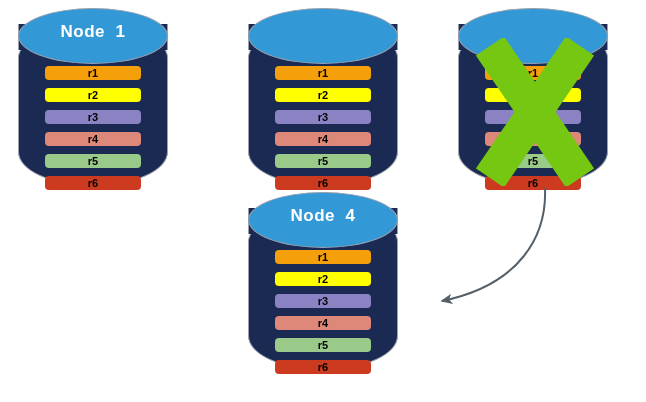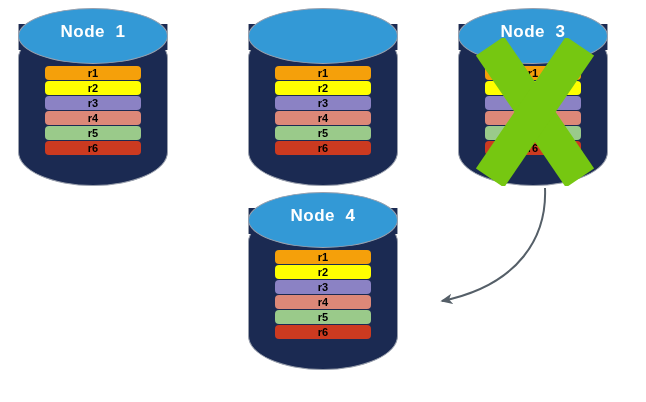--- a/index.html
+++ b/index.html
@@ -82,21 +82,21 @@
   
   .rows {
     position: absolute;
     left: 27px;
     top: 58px;
     width: 96px;
   }
   .row-bar {
     position: relative;
     height: 14px;
-    margin-bottom: 1px;
+    margin-bottom: 8px;
     border-radius: 4px;
     text-align: center;
     line-height: 14px;
     font-size: 11px;
     font-weight: bold;
     color: #000000;
   }
   .row-bar:last-child { margin-bottom: 9px; }
 
   
@@ -150,21 +150,20 @@
       <div class="row-bar" style="background:#dd8878;">r4</div>
       <div class="row-bar" style="background:#9aca8a;">r5</div>
       <div class="row-bar" style="background:#cc3a20;">r6</div>
     </div>
   </div>
 
   <div class="node" style="left:458px; top:8px;">
     <div class="node-body"></div>
     <div class="node-body-top-cover"></div>
     <div class="node-top"></div>
-    <div class="node-label">Node  3</div>
     <div class="rows">
       <div class="row-bar" style="background:#f5a00a;">r1</div>
       <div class="row-bar" style="background:#ffff00;">r2</div>
       <div class="row-bar" style="background:#8b82c4;">r3</div>
       <div class="row-bar" style="background:#dd8878;">r4</div>
       <div class="row-bar" style="background:#9aca8a;">r5</div>
       <div class="row-bar" style="background:#cc3a20;">r6</div>
     </div>
     <svg class="fail-cross" viewBox="0 0 118 148">
       <g stroke="#76c711" stroke-width="34" stroke-linecap="butt">

